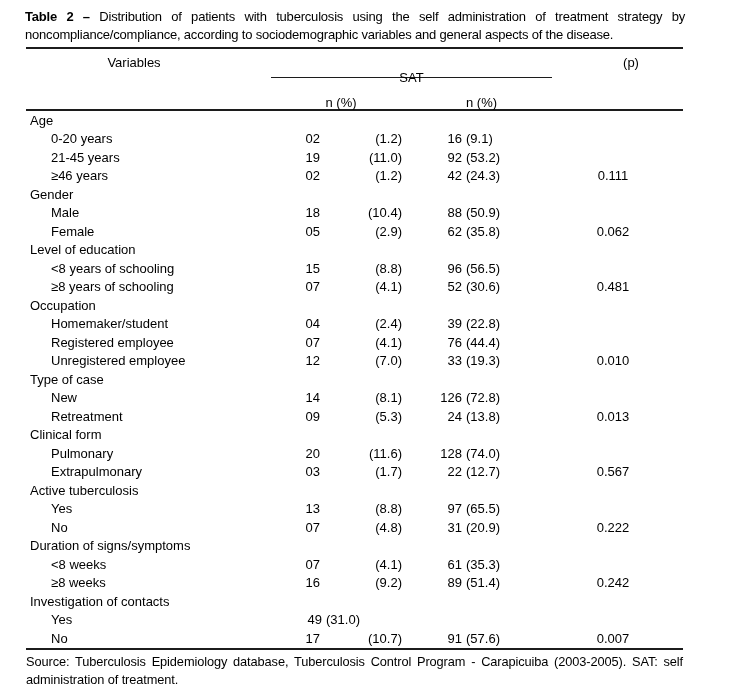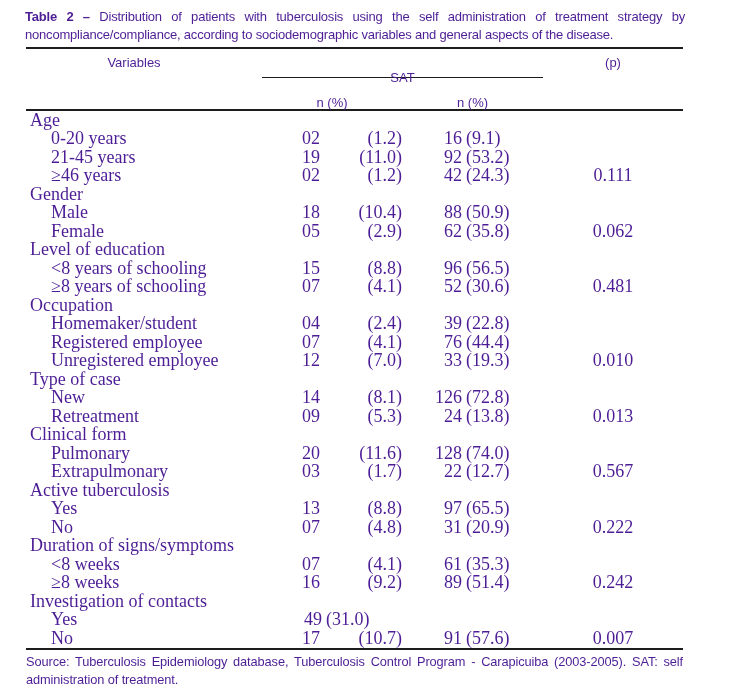--- a/index.html
+++ b/index.html
@@ -1,20 +1,20 @@
 <!DOCTYPE html>
 <html><head>
 <meta charset="utf-8">
 <style>
   html,body{margin:0;padding:0;background:#ffffff;}
   .page{
     position:relative;
     width:740px;height:687px;
     background:#ffffff;
-    color:#4c1d95;
+    color:#000000;
     font-family:"Liberation Sans", sans-serif;
     overflow:hidden;
   }
   
   .caption{
     margin:8px 0 0 25px;
     width:660px;
     font-size:13px;
     line-height:17.5px;
     letter-spacing:-0.2px;
@@ -24,36 +24,36 @@
   
   .tbl{
     margin:4px 0 0 26px;
     width:657px;
   }
   .hdr{
     border-top:2px solid #1c1c1c;
     border-bottom:2px solid #1c1c1c;
     font-size:13px;
   }
-  .hr1,.hr2,.hr3{display:flex;}
+  .hr1,.hr2,.hr3{display:flex;gap:9px;}
   .hr1{height:26px;}
   .hr2{height:21px;}
   .hr3{height:13px;}
   .c-var{flex:0 0 236px;display:flex;align-items:center;justify-content:center;padding-right:20px;box-sizing:border-box;}
   .c-mid{flex:0 0 281px;display:flex;align-items:center;justify-content:center;margin-top:28px;}
   .c-p{flex:0 0 140px;display:flex;align-items:center;justify-content:center;}
   .hr1 .c-mid{border-bottom:1.3px solid #1c1c1c;}
   .mid-pair{flex:0 0 281px;display:flex;border-bottom:1.3px solid #1c1c1c;}
   .mid-pair.noline{border-bottom:none;}
   .sub-non{flex:0 0 140px;display:flex;align-items:center;justify-content:center;}
   .sub-com{flex:0 0 141px;display:flex;align-items:center;justify-content:center;}
   .hr3 .mid-pair{border-bottom:none;}
   .hr3 .sub-non,.hr3 .sub-com{line-height:12px;}
   
-  .tbody{font-size:18px;font-family:Liberation Serif, serif;}
+  .tbody{font-size:13px;}
   .row{display:flex;height:18.5px;align-items:center;}
   .cell-var{flex:0 0 236px;box-sizing:border-box;padding-left:4px;white-space:nowrap;}
   .cell-var.item{padding-left:25px;}
   .cell-non{flex:0 0 140px;display:flex;align-items:center;justify-content:space-between;}
   .cell-com{flex:0 0 141px;display:flex;align-items:center;}
   .cell-p{flex:0 0 140px;text-align:center;}
   .cell-non .num{display:inline-block;width:58px;text-align:right;}
   .cell-com .num{display:inline-block;width:60px;text-align:right;}
   .pct{margin-left:4px;}
   .bottom-rule{border-top:2px solid #1c1c1c;height:0;}

